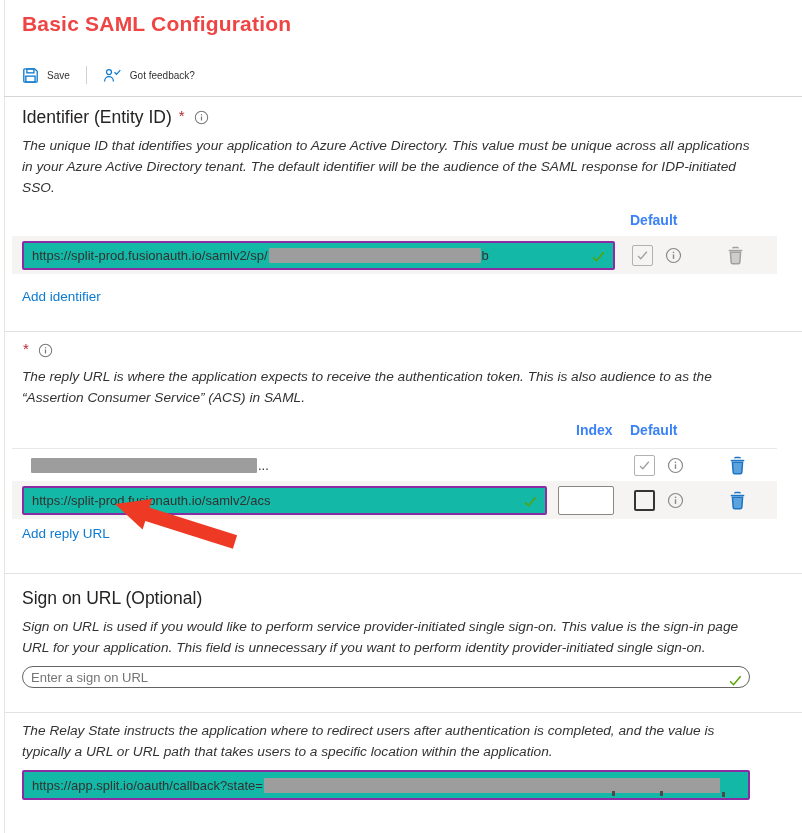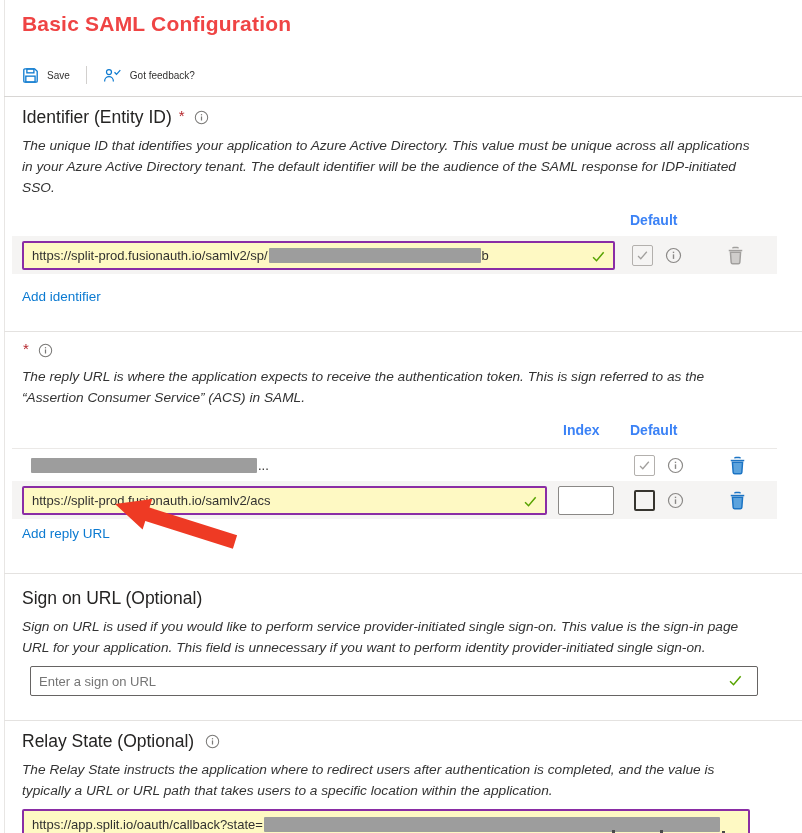--- a/index.html
+++ b/index.html
@@ -19,30 +19,30 @@
   .tb-divider { width:1px; height:18px; background:#d2d0ce; margin:0 16px; }
   .hr { height:1px; background:#d8d6d4; margin-left:-18px; margin-right:-52px; }
   .hr.soft { background:#e4e2e0; }
   .hr1 { margin-top:9px; }
 
   .section-heading { font-size:17.5px; color:#252423; display:flex; align-items:center; gap:6px; }
   .required { color:#b4262c; font-size:15px; margin-left:1px; position:relative; top:-2px;}
   .section-desc { font-style:italic; font-size:13.7px; line-height:21px; margin-top:7px; max-width:738px; color:#333; }
 
   .col-headers { position:relative; height:20px; font-size:14px; font-weight:700; color:#3b82f6; }
-  .col-index { position:absolute; left:541px; }
+  .col-index { position:absolute; left:554px; }
   .col-default { position:absolute; left:608px; }
 
   .row { display:flex; align-items:center; height:38px; margin-left:-10px; margin-right:-27px; padding:0 0 0 10px; }
   .row.active { background:#f5f4f3; }
   .row.plain { background:#fff; border-top:1px solid #ebe9e7; height:33px; }
 
   .input-box {
     position:relative; display:flex; align-items:center;
-    height:29px; background:#fef9c3; border:2px solid #8a2da5; border-radius:2px;
+    height:29px; background:#14b8a6; border:2px solid #8a2da5; border-radius:2px;
     padding:0 26px 0 8px; font-size:13px; overflow:hidden; white-space:nowrap;
   }
   .w-identifier { width:593px; }
   .w-reply { width:525px; }
   .redact { display:inline-block; height:15px; background:#9d9d9d; border-radius:1px; margin:0 1px; position:relative; top:0; }
   .redact.r-id { width:212px; }
   .redact.r-acs { width:226px; }
   .redact.r-relay { flex:1; margin-right:2px; }
   .redact.r-relay::after {
     content:""; position:absolute; bottom:-3px; left:348px; width:3px; height:5px; background:#4a4a4a;
@@ -56,21 +56,21 @@
   .checkbox { width:21px; height:21px; border-radius:2px; display:flex; align-items:center; justify-content:center; }
   .checkbox.disabled-checked { border:1px solid #b3b0ad; }
   .checkbox.unchecked { border:2px solid #37352f; background:transparent; }
   .ml-cb-id { margin-left:17px; }
   .ml-cb { margin-left:20px; }
   .info-btn { margin-left:12px; display:flex; cursor:pointer; }
   .trash-btn { margin-left:45px; display:flex; cursor:pointer; }
 
   .link { color:#0b7ad1; font-size:13.5px; margin-top:7px; display:inline-block; cursor:pointer; text-decoration:none; }
   .link.add-id { margin-top:15px; }
-  .signon-input { width:100%; height:30px; border:1px solid #666463; border-radius:2px; font-size:13px; padding:0 28px 0 8px; color:#3b3a39; font-family:"Liberation Sans",sans-serif;margin-left:8px; }
+  .signon-input { width:100%; height:22px; border:1px solid #666463; border-radius:12px; font-size:13px; padding:0 28px 0 8px; color:#3b3a39; font-family:"Liberation Sans",sans-serif; }
   .signon-wrap { position:relative; margin-top:8px; }
   .signon-wrap .check-right { top:7px; }
   .relay-box { margin-top:8px; height:30px; }
 
   .arrow-overlay { position:absolute; left:100px; top:489px; pointer-events:none; }
 
   .mt-sec-head { margin-top:10px; }
   .mt-headers { margin-top:14px; }
   .mt-row-id { margin-top:4px; }
   .mt-rows { margin-top:6px; }
@@ -171,21 +171,21 @@
   <div class="section-heading mt-sec-head">
     <span class="required">*</span>
     <span style="display:flex;margin-left:3px">
       <svg width="15" height="15" viewBox="0 0 16 16" fill="none">
           <circle cx="8" cy="8" r="6.6" stroke="#7a7977" stroke-width="1.1"></circle>
           <rect x="7.35" y="6.9" width="1.3" height="4.3" fill="#7a7977"></rect>
           <rect x="7.35" y="4.4" width="1.3" height="1.3" fill="#7a7977"></rect>
         </svg>
     </span>
   </div>
-  <div class="section-desc">The reply URL is where the application expects to receive the authentication token. This is sign referred to as the “Assertion Consumer Service” (ACS) in SAML.</div>
+  <div class="section-desc">The reply URL is where the application expects to receive the authentication token. This is also audience to as the “Assertion Consumer Service” (ACS) in SAML.</div>
 
   <div class="col-headers mt-headers">
     <span class="col-index">Index</span>
     <span class="col-default">Default</span>
   </div>
 
   <div class="row plain mt-rows">
     <div class="plain-url">
       <span class="redact r-acs"></span>
       <span>...</span>
@@ -253,30 +253,20 @@
     <span class="check-right">
       <svg width="15" height="15" viewBox="0 0 16 16" fill="none" stroke="#57a300" stroke-width="1.6">
           <path d="M2.2 8.8l3.7 3.7 7.6-9"></path>
         </svg>
     </span>
   </div>
 
   <div class="hr soft hr4"></div>
 
   
-  <div class="section-heading" style="margin-top:10px">
-    <span>Relay State (Optional)</span>
-    <span style="display:flex;margin-left:5px">
-      <svg width="15" height="15" viewBox="0 0 16 16" fill="none">
-          <circle cx="8" cy="8" r="6.6" stroke="#7a7977" stroke-width="1.1"></circle>
-          <rect x="7.35" y="6.9" width="1.3" height="4.3" fill="#7a7977"></rect>
-          <rect x="7.35" y="4.4" width="1.3" height="1.3" fill="#7a7977"></rect>
-        </svg>
-    </span>
-  </div>
   <div class="section-desc">The Relay State instructs the application where to redirect users after authentication is completed, and the value is typically a URL or URL path that takes users to a specific location within the application.</div>
 
   <div class="input-box relay-box" style="width:100%">
     <span>https://app.split.io/oauth/callback?state=</span>
     <span class="redact r-relay"></span>
   </div>
 
   
 
 </div>

